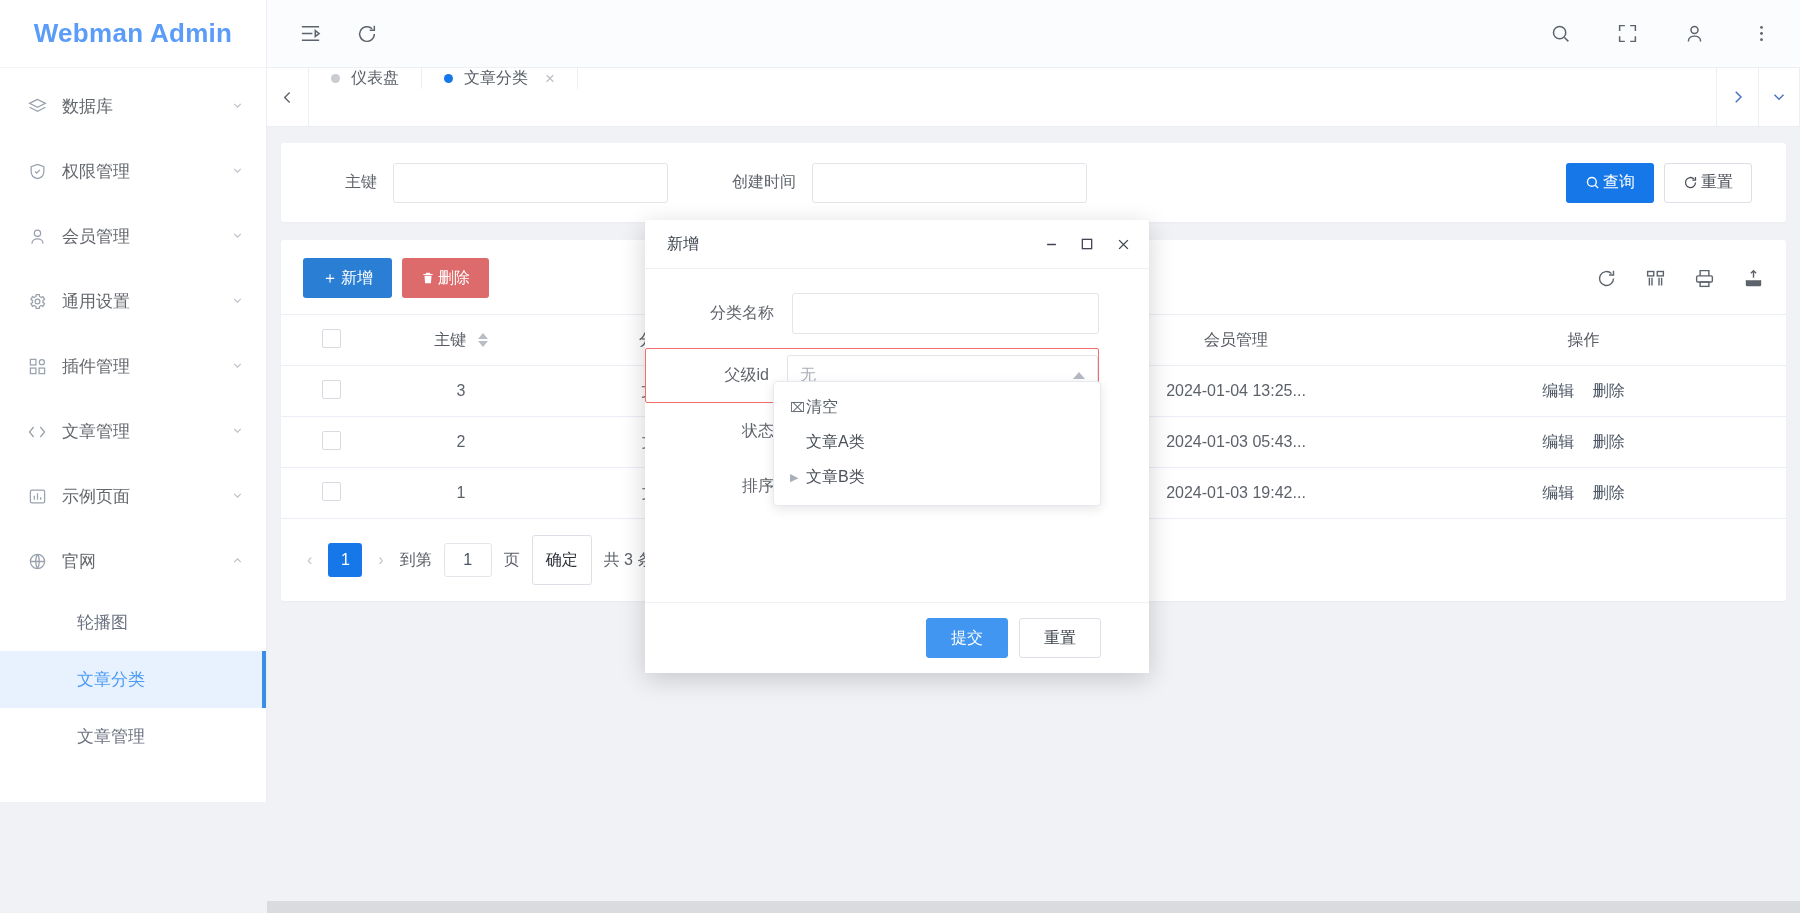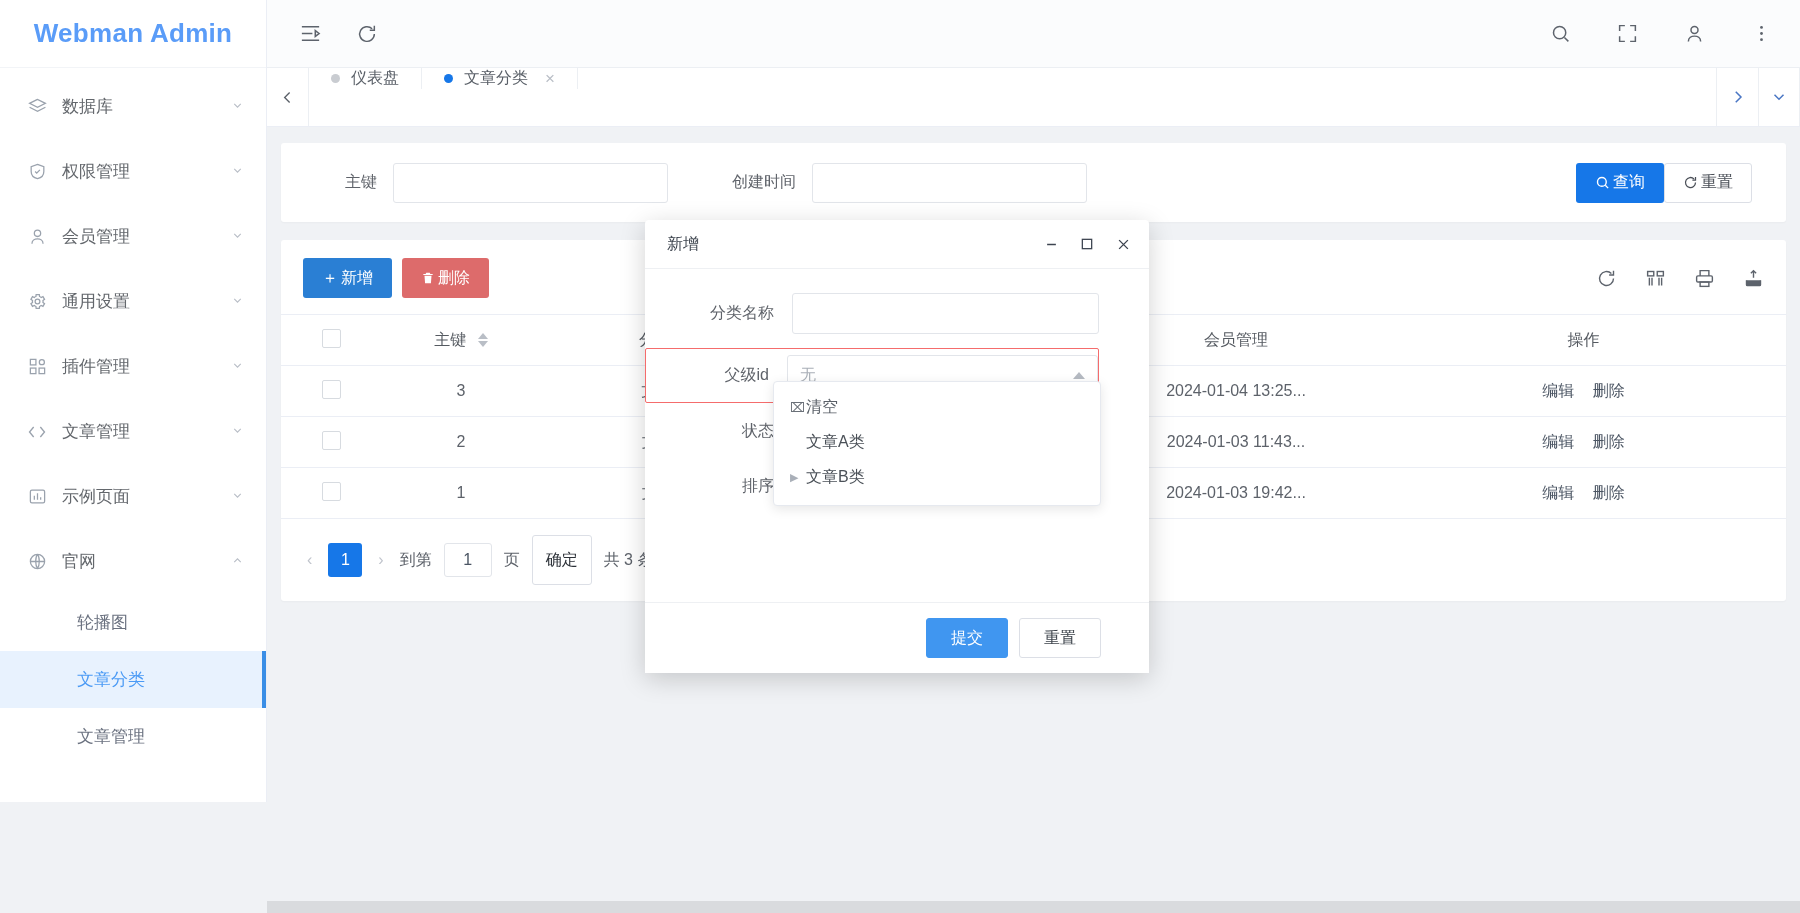--- a/index.html
+++ b/index.html
@@ -83,21 +83,21 @@
     box-shadow: 0 1px 2px rgba(0,0,0,.03);
   }
   .fl-group { display: flex; align-items: center; }
   .fl-label { font-size: 16px; color: #5f636a; width: 86px; text-align: right; padding-right: 16px; }
   .fl-input {
     width: 275px; height: 40px; border: 1px solid #e2e5ea; border-radius: 3px;
     background: #fff; padding: 0 12px; font-size: 15px; color: #4b5563;
     font-family: "Liberation Sans", sans-serif; outline: none;
   }
   .fl-label2 { font-size: 16px; color: #5f636a; width: 110px; text-align: right; padding-right: 16px; }
-  .fl-actions { margin-left: auto; display: flex; }
+  .fl-actions { margin-left: auto; display: flex; gap: 10px; }
   .btn {
     height: 40px; border-radius: 3px; font-size: 16px; display: inline-flex;
     align-items: center; justify-content: center; gap: 3px; padding: 0 18px;
     cursor: pointer; border: 1px solid transparent; font-family: "Liberation Sans", sans-serif;
   }
   .btn-primary { background: #1677e8; color: #fff; }
   .btn-default { background: #fff; color: #4a4f57; border-color: #dcdfe6; }
   .btn-danger { background: #dd6b6b; color: #fff; }
   .btn-blue { background: #2a7fd4; color: #fff; }
 
@@ -540,21 +540,21 @@
               <td>
                 <span class="op-link">编辑</span>
                 <span class="op-link">删除</span>
               </td>
             </tr>
             <tr>
               <td><span class="cb"></span></td>
               <td>2</td>
               <td>文章B类</td>
               <td>01-03 19:43...</td>
-              <td>2024-01-03 11:43...</td>
+              <td>2024-01-03 05:43...</td>
               <td>
                 <span class="op-link">编辑</span>
                 <span class="op-link">删除</span>
               </td>
             </tr>
             <tr>
               <td><span class="cb"></span></td>
               <td>1</td>
               <td>文章A类</td>
               <td>01-03 19:42...</td>

